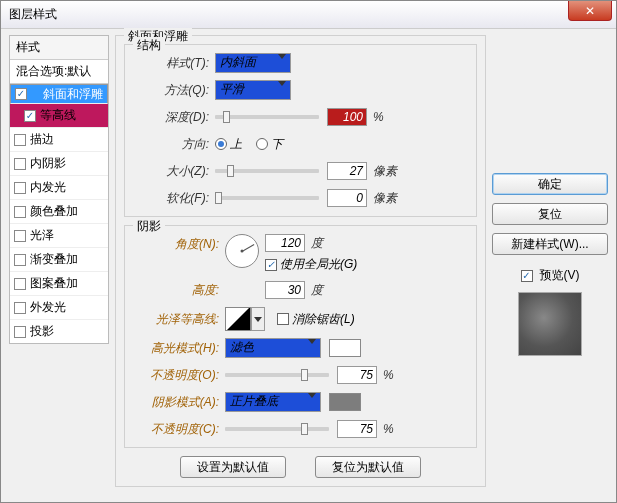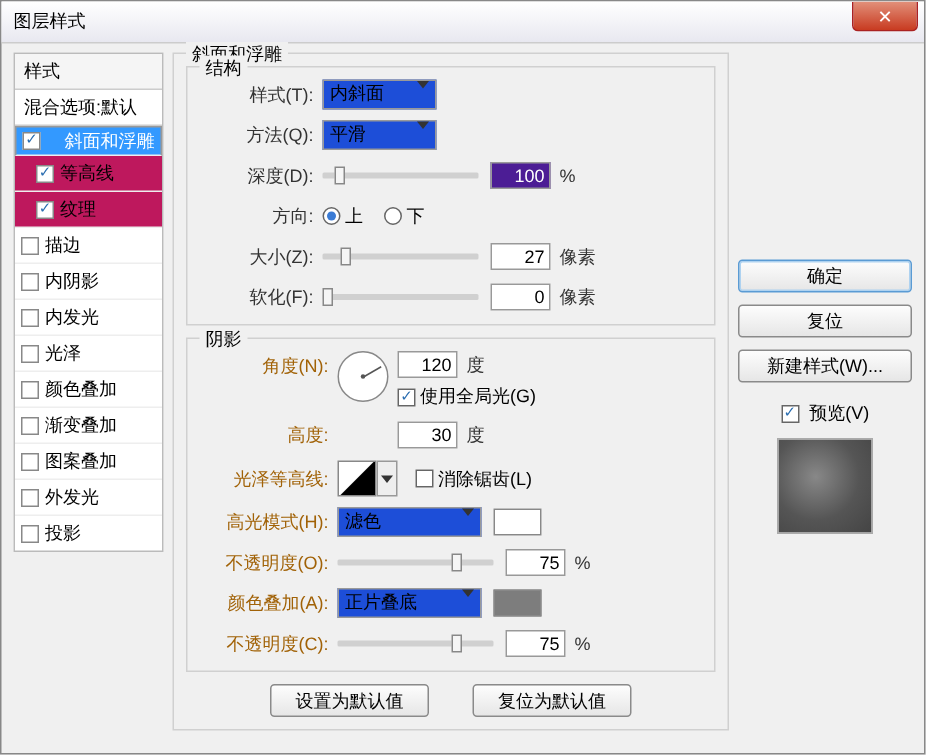--- a/index.html
+++ b/index.html
@@ -18,29 +18,29 @@
 .style-list .ck { width: 12px; height: 12px; border: 1px solid #888; background: #fff; display: inline-flex; align-items: center; justify-content: center; font-size: 10px; line-height: 1; }
 .style-list .ck.checked::before { content: "✓"; color: #2a6db0; }
 .style-list .indent { padding-left: 14px; }
 .style-list .row-blend { border-bottom: 1px solid #ccc; padding: 3px 6px; }
 
 .col-main { flex: 1; }
 .main-group { border: 1px solid #d0d0d0; padding: 6px 8px 8px 8px; position: relative; }
 .main-group > .lg { position: absolute; top: -8px; left: 8px; background: #f0f0f0; padding: 0 4px; }
 .sub-group { border: 1px solid #d0d0d0; margin-top: 8px; padding: 8px; position: relative; }
 .sub-group > .lg { position: absolute; top: -8px; left: 8px; background: #f0f0f0; padding: 0 4px; }
-.row { display: flex; align-items: center; margin-bottom: 7px; min-height: 20px; }
+.row { display: flex; align-items: center; margin-bottom: 7px; min-height: 20px; font-style: italic; }
 .row .lab { width: 82px; text-align: right; padding-right: 6px; color: #333; }
 .row .lab2 { width: 92px; text-align: right; padding-right: 6px; color: #a16207; }
 .sel { height: 20px; border: 1px solid #999; background: #1d4ed8; min-width: 76px; padding: 0 4px; display: inline-flex; align-items: flex-start; justify-content: space-between; gap: 8px; }
 .sel .arr { width: 0; height: 0; border-left: 4px solid transparent; border-right: 4px solid transparent; border-top: 5px solid #333; }
 .slider { flex: 0 0 104px; height: 4px; background: #d0d0d0; position: relative; margin-right: 8px; border-radius: 1px; }
 .slider .thumb { position: absolute; top: -4px; width: 7px; height: 12px; background: #f5f5f5; border: 1px solid #888; }
 .num { width: 40px; height: 18px; border: 1px solid #999; background: #fff; padding: 0 3px; display: inline-flex; align-items: center; justify-content: flex-end; }
-.num.hl { background: #4c1d95; color: #fff; }
+.num.hl { background: #b91c1c; color: #fff; }
 .unit { margin-left: 6px; color: #333; }
 .radio { width: 12px; height: 12px; border: 1px solid #666; border-radius: 50%; display: inline-flex; align-items: center; justify-content: center; margin-right: 3px; background: #fff; }
 .radio.checked::before { content:""; width: 6px; height: 6px; background: #3a7bd5; border-radius: 50%; }
 .ckbx { width: 12px; height: 12px; border: 1px solid #666; background: #fff; display: inline-flex; align-items: center; justify-content: center; font-size: 10px; line-height: 1; margin-right: 3px; }
 .ckbx.checked::before { content: "✓"; color: #2a6db0; }
 .angle-dial { width: 34px; height: 34px; border: 1px solid #888; border-radius: 50%; position: relative; background: #fff; margin-right: 6px; }
 .angle-dial::before { content:""; position: absolute; left: 50%; top: 50%; width: 3px; height: 3px; background: #555; border-radius: 50%; transform: translate(-50%,-50%); }
 .angle-dial::after { content:""; position: absolute; left: 50%; top: 50%; width: 14px; height: 1px; background: #555; transform-origin: left center; transform: rotate(-30deg); }
 .contour-sw { width: 26px; height: 24px; border: 1px solid #888; background: linear-gradient(135deg,#fff 49%,#000 51%); display: inline-block; }
 .contour-btn { width: 14px; height: 24px; border: 1px solid #999; background: #eee; display: inline-flex; align-items: center; justify-content: center; }
@@ -71,43 +71,39 @@
         <div class="row-blend">混合选项:默认</div>
         <div id="styles-container">
             <div class="item sel">
               <span class="ck checked"></span>
               <span>斜面和浮雕</span>
             </div>
             <div class="item sel2 indent">
               <span class="ck checked"></span>
               <span>等高线</span>
             </div>
-            <div class="item sel2 indent">
-              <span class="ck checked"></span>
-              <span>纹理</span>
-            </div>
             <div class="item">
               <span class="ck"></span>
               <span>描边</span>
             </div>
             <div class="item">
               <span class="ck"></span>
               <span>内阴影</span>
             </div>
             <div class="item">
               <span class="ck"></span>
               <span>内发光</span>
             </div>
             <div class="item">
               <span class="ck"></span>
+              <span>颜色叠加</span>
+            </div>
+            <div class="item">
+              <span class="ck"></span>
               <span>光泽</span>
-            </div>
-            <div class="item">
-              <span class="ck"></span>
-              <span>颜色叠加</span>
             </div>
             <div class="item">
               <span class="ck"></span>
               <span>渐变叠加</span>
             </div>
             <div class="item">
               <span class="ck"></span>
               <span>图案叠加</span>
             </div>
             <div class="item">
@@ -222,21 +218,21 @@
           </div>
           <div class="row">
             <span class="lab2">不透明度(O):</span>
             <div class="slider">
                 <div class="thumb" style="left:73%"></div>
               </div>
             <span class="num">75</span>
             <span class="unit">%</span>
           </div>
           <div class="row">
-            <span class="lab2">颜色叠加(A):</span>
+            <span class="lab2">阴影模式(A):</span>
             <div class="sel" style="min-width:96px">
                 <span>正片叠底</span>
                 <span class="arr"></span>
               </div>
             <span style="width:8px"></span>
             <span class="color-sw" style="background:#7d7d7d"></span>
           </div>
           <div class="row" style="margin-bottom:0">
             <span class="lab2">不透明度(C):</span>
             <div class="slider">

